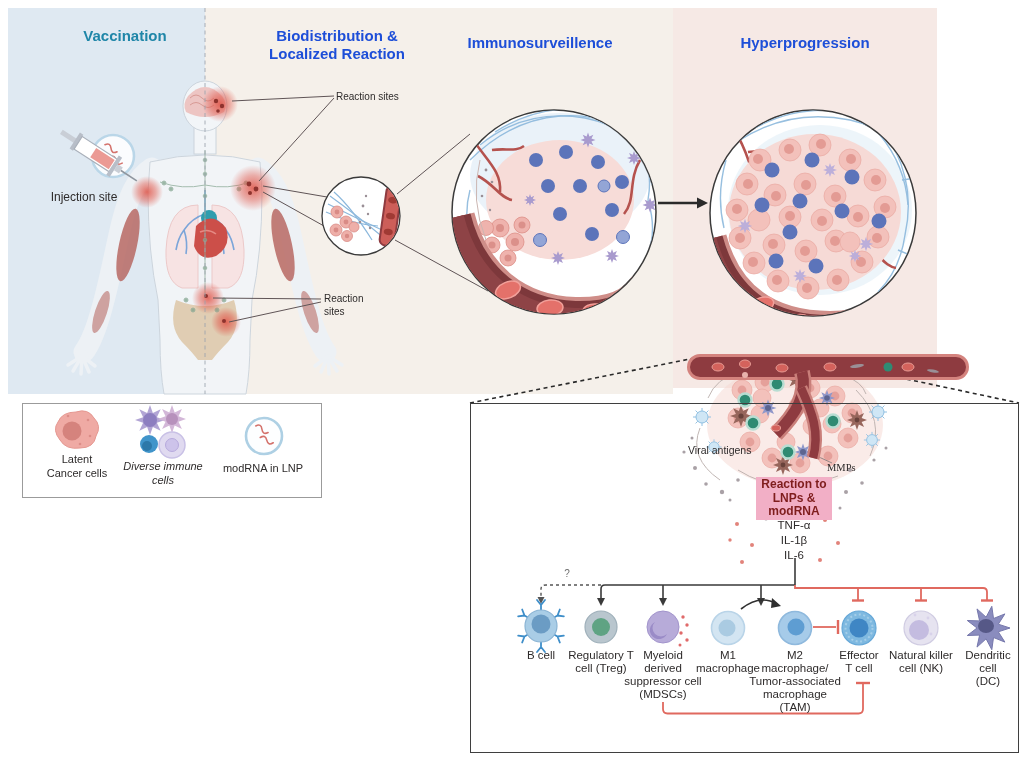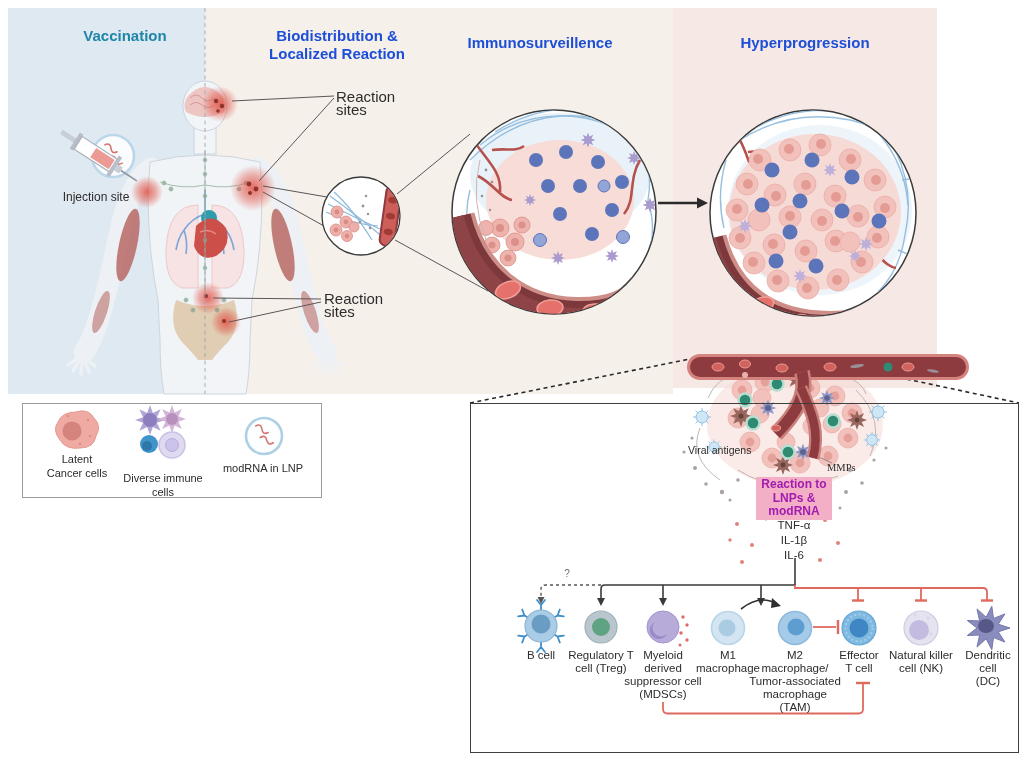--- a/index.html
+++ b/index.html
@@ -8,28 +8,28 @@
   .zone{position:absolute;top:8px;height:386px;}
   .zone-blue{left:8px;width:197px;background:#dfe9f2;}
   .zone-cream{left:205px;width:468px;background:#f5f0ea;}
   .zone-pink{left:673px;width:264px;height:380px;background:#f6e9e5;}
   .hdr{position:absolute;font-weight:bold;font-size:15px;text-align:center;white-space:pre-line;line-height:18px;}
   .hdr-vacc{left:8px;top:27px;width:234px;color:#1f86a8;}
   .hdr-red{color:#1d4ed8;}
   .hdr-bio{left:207px;top:27px;width:260px;}
   .hdr-imm{left:440px;top:34px;width:200px;}
   .hdr-hyp{left:673px;top:34px;width:264px;}
-  .lbl{position:absolute;font-size:15px;line-height:13px;white-space:pre-line;}
+  .lbl{position:absolute;font-size:10px;line-height:13px;white-space:pre-line;}
   .lbl-c{text-align:center;}
   .panel-bg{position:absolute;left:470px;top:403px;width:549px;height:350px;background:#ffffff;border:1.6px solid #3f3f3f;box-sizing:border-box;z-index:1;}
   .panel-border{position:absolute;left:470px;top:403px;width:549px;height:350px;border:1.6px solid #3f3f3f;box-sizing:border-box;z-index:3;pointer-events:none;background:transparent;}
   .legend-box{position:absolute;left:22px;top:403px;width:300px;height:95px;background:#ffffff;border:1px solid #9b9b9b;box-sizing:border-box;z-index:1;}
   svg.art{position:absolute;left:0;top:0;z-index:2;}
   .txt{z-index:4;}
-  .reaction-box{position:absolute;left:756px;top:477px;width:76px;background:#f2afc6;font-weight:bold;font-size:12px;line-height:13.5px;text-align:center;white-space:pre-line;color:#a21caf;z-index:4;padding:1px 0;}
+  .reaction-box{position:absolute;left:756px;top:477px;width:76px;background:#f2afc6;font-weight:bold;font-size:12px;line-height:13.5px;text-align:center;white-space:pre-line;color:#7f1d1d;z-index:4;padding:1px 0;}
   .cyt{position:absolute;left:756px;width:76px;text-align:center;font-size:11.5px;z-index:4;}
   .qmark{position:absolute;left:560px;top:568px;width:14px;text-align:center;font-size:10px;color:#6e6e6e;z-index:4;}
   .cell-lbl{position:absolute;top:649px;font-size:11.5px;line-height:13px;text-align:center;white-space:pre-line;z-index:4;}
 </style>
 </head>
 <body>
 
 <div class="stage">
 
   <div class="zone zone-blue"></div>
@@ -713,28 +713,28 @@
   </svg>
 
   <div class="panel-border"></div>
 
   <div class="hdr hdr-vacc txt" style="position:absolute;">Vaccination</div>
   <div class="hdr hdr-red hdr-bio txt" style="position:absolute;">Biodistribution &amp;
 Localized Reaction</div>
   <div class="hdr hdr-red hdr-hyp txt" style="position:absolute;">Hyperprogression</div>
   <div class="hdr hdr-red hdr-imm txt" style="position:absolute;">Immunosurveillence</div>
 
-  <div class="lbl txt" style="left:32px;top:191px;width:128px;text-align:center;font-size:12px;">Injection site</div>
+  <div class="lbl txt" style="left:20px;top:191px;width:128px;text-align:center;font-size:12px;">Injection site</div>
   <div class="lbl txt" style="left:336px;top:90px;width:90px;">Reaction sites</div>
   <div class="lbl txt" style="left:324px;top:292px;width:70px;">Reaction
 sites</div>
 
   <div class="lbl lbl-c txt" style="left:27px;top:452px;width:100px;font-size:11px;line-height:14px;">Latent
 Cancer cells</div>
-  <div class="lbl lbl-c txt" style="left:113px;top:471px;width:100px;font-size:11px;line-height:14px;">Diverse immune
+  <div class="lbl lbl-c txt" style="left:113px;top:459px;width:100px;font-size:11px;line-height:14px;font-style:italic;">Diverse immune
 cells</div>
   <div class="lbl lbl-c txt" style="left:213px;top:461px;width:100px;font-size:11px;line-height:14px;">modRNA in LNP</div>
 
   <div class="lbl txt" style="left:688px;top:444px;width:84px;font-size:10.5px;">Viral antigens</div>
   <div class="lbl txt" style="left:827px;top:461px;width:44px;font-size:10.5px;font-family:Liberation Serif, serif;">MMPs</div>
 
   <div class="reaction-box">Reaction to
 LNPs &amp;
 modRNA</div>
   <div class="cyt" style="top:519px;">TNF-α</div>

